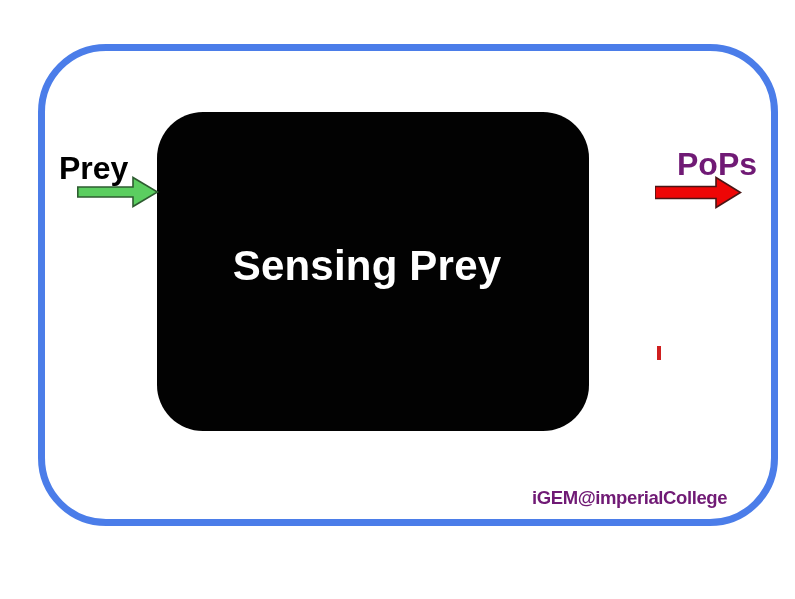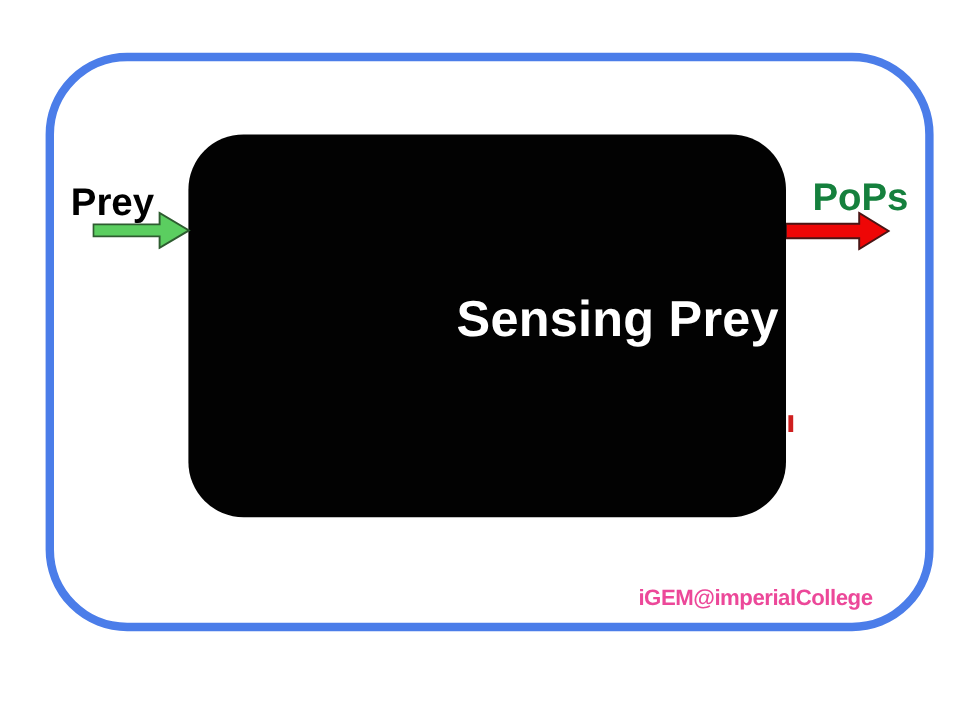--- a/index.html
+++ b/index.html
@@ -23,27 +23,27 @@
     height: 482px;
     box-sizing: border-box;
     border: 7px solid #4b7de9; 
     border-radius: 68px;
     background: transparent;
   }
   .construct-box {
     position: absolute;
     left: 157px;
     top: 112px;
-    width: 498px;
+    width: 432px;
     height: 319px;
     border-radius: 46px;
     background: #020202; 
     display: flex;
     align-items: center;
-    justify-content: flex-end;
+    justify-content: center;
   }
   .construct-title {
     text-align: center;
     font-weight: bold;
     font-size: 42px;
     line-height: 50px;
     letter-spacing: 0.2px;
     padding-bottom: 12px;
     transform: translateX(-6px);
     color: #ffffff; 
@@ -94,23 +94,23 @@
       <span>Sensing Prey</span>
     </div>
   </div>
 
   <div class="io-label prey-label" style="color: rgb(0, 0, 0);">Prey</div>
 
   <svg class="arrow-svg green-arrow" width="82" height="32" viewBox="0 0 82 32">
     <polygon points="0.8,11 56,11 56,1.5 80.5,16 56,30.5 56,21 0.8,21" stroke-width="1.6" stroke-linejoin="miter" style="fill: rgb(91, 206, 96); stroke: rgb(46, 92, 48);"></polygon>
   </svg>
 
-  <div class="io-label pops-label" style="color: #15803d; text-align: right;">PoPs</div>
+  <div class="io-label pops-label" style="color: #701a75; text-align: right;">PoPs</div>
 
   <svg class="arrow-svg red-arrow" width="87" height="33" viewBox="0 0 87 33">
     <polygon points="0,10.5 61,10.5 61,1.5 85.5,16.5 61,31.5 61,22.5 0,22.5" stroke-width="1.6" stroke-linejoin="miter" style="fill: rgb(238, 6, 6); stroke: rgb(74, 21, 21);"></polygon>
   </svg>
 
   <div class="red-artifact" style="background-color: rgb(207, 31, 31);"></div>
 
-  <div class="credit" style="color: #ec4899;">iGEM@imperialCollege</div>
+  <div class="credit" style="color: #701a75;">iGEM@imperialCollege</div>
 
 </div>
 
 </body></html>

